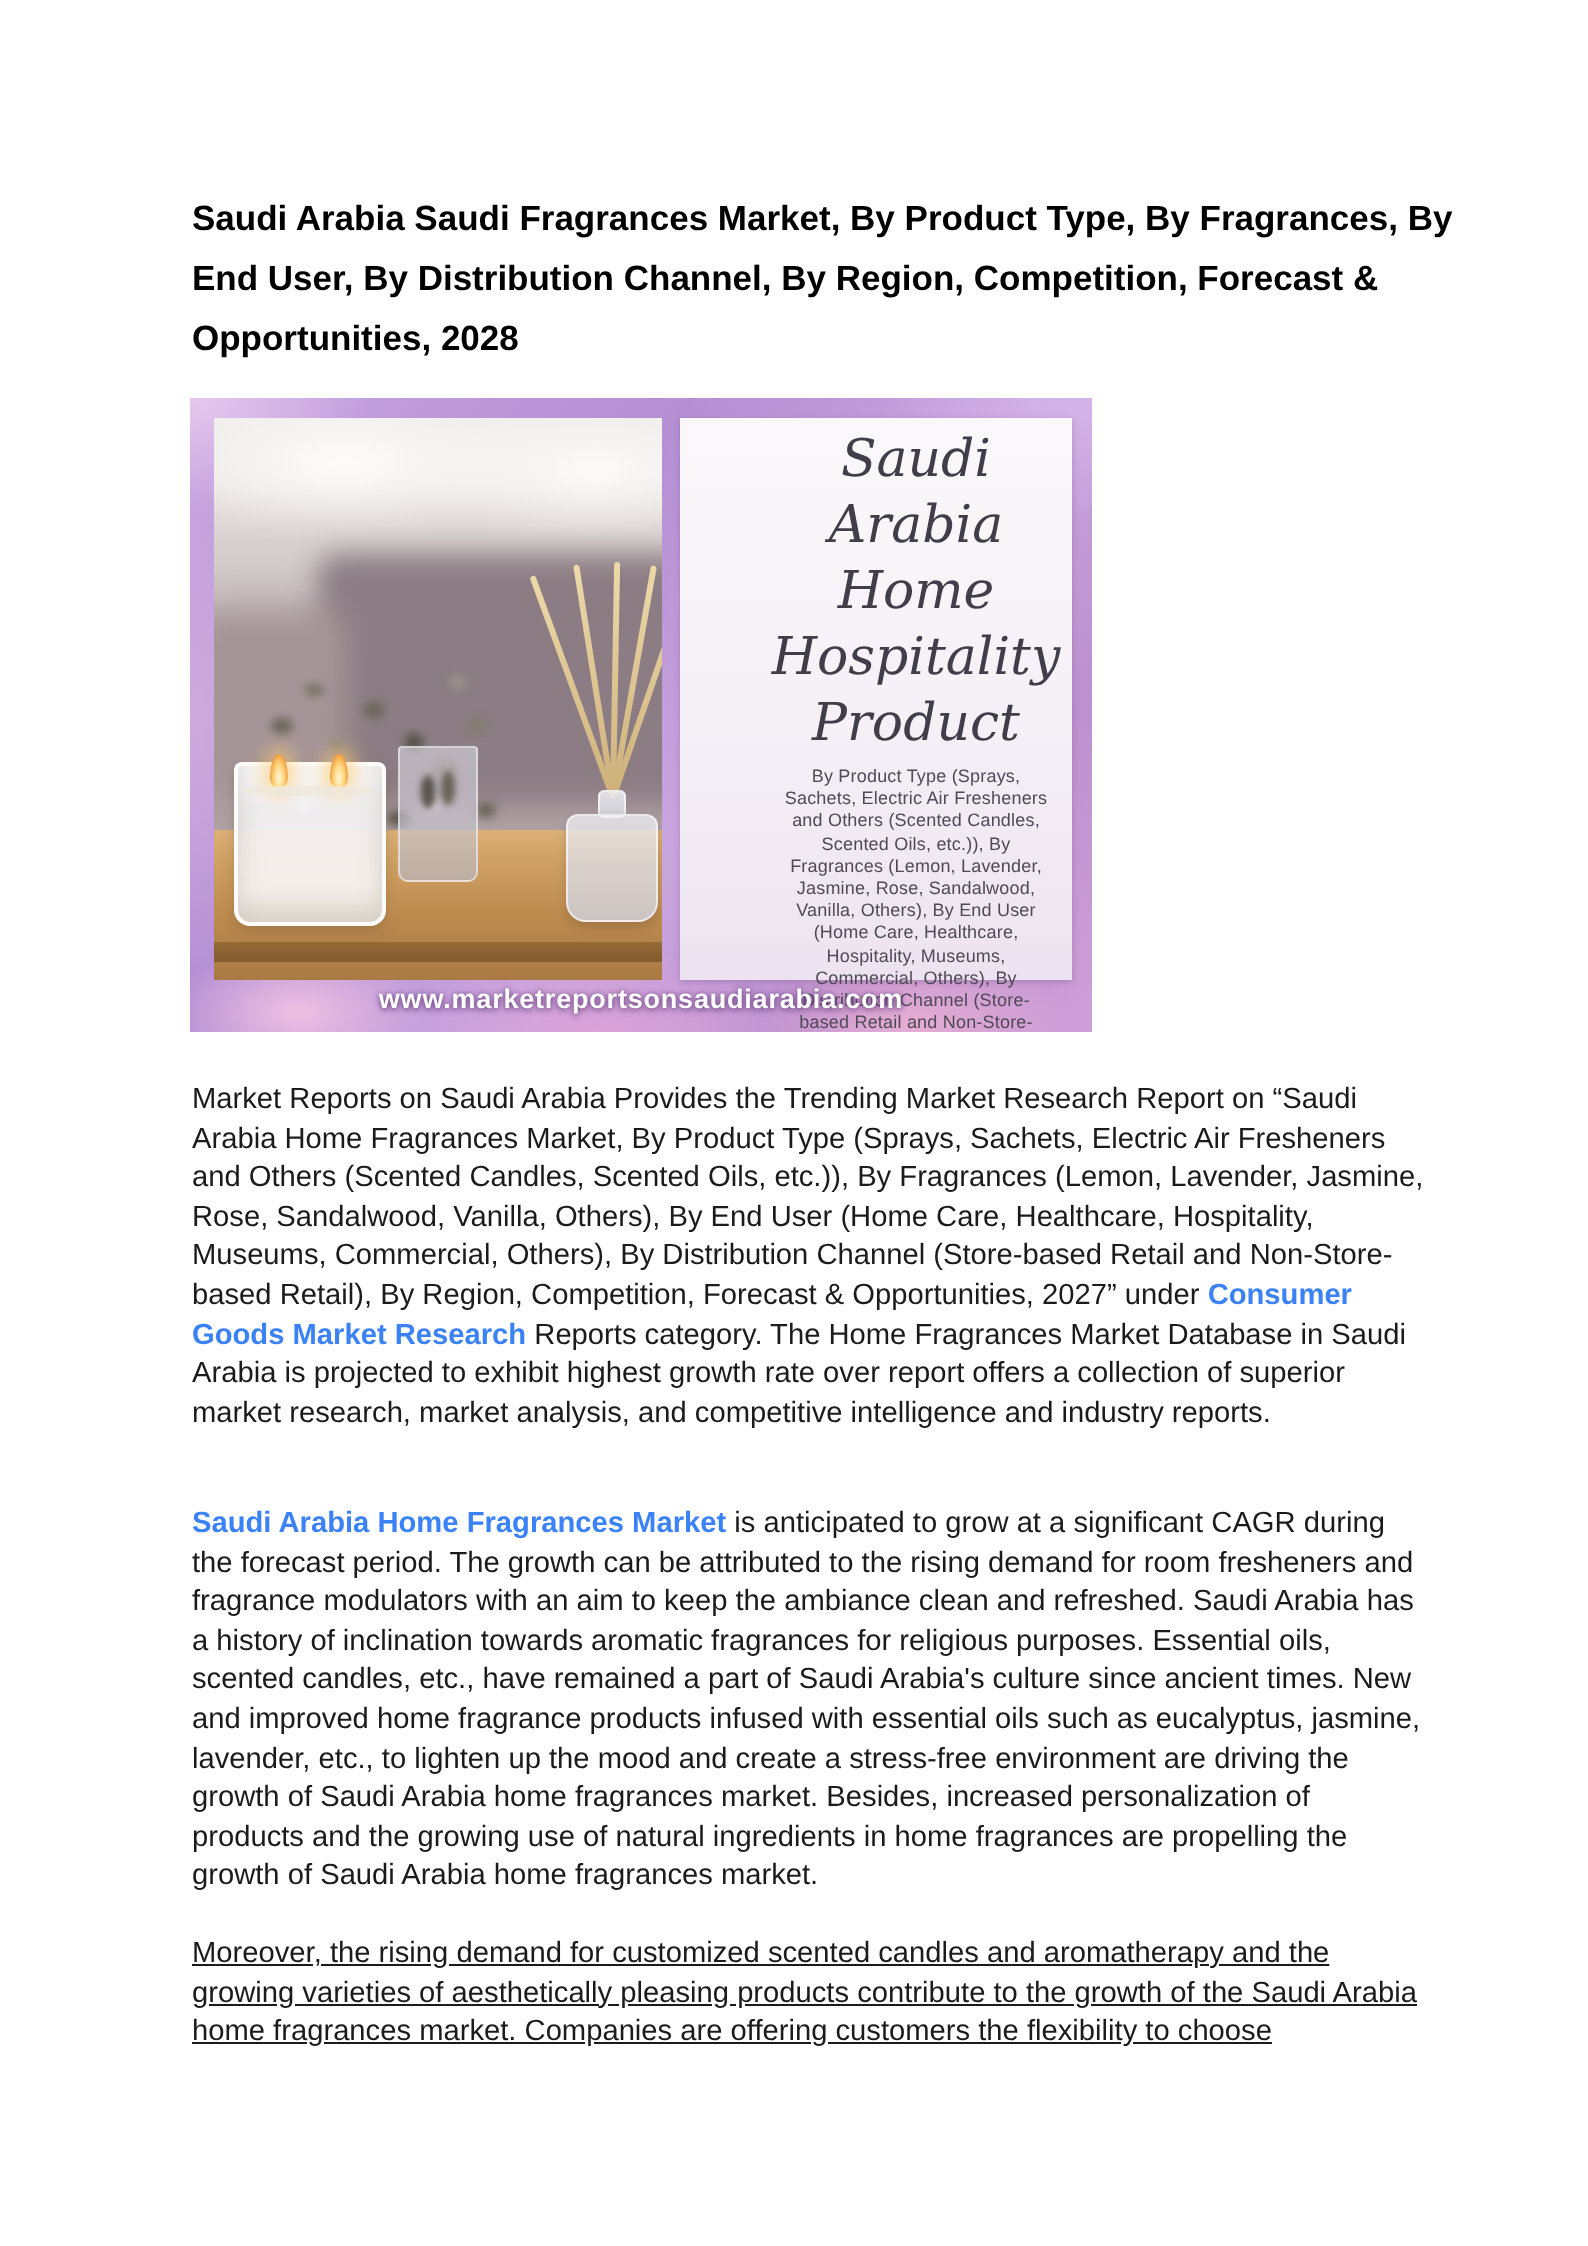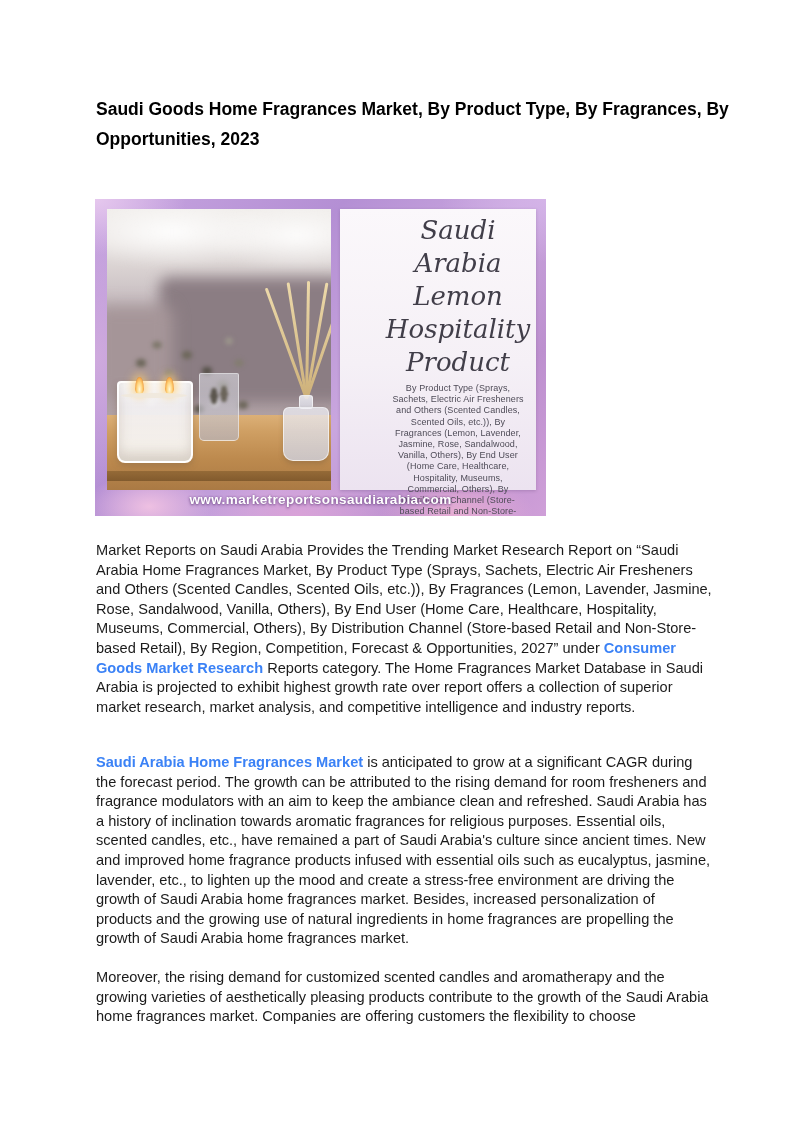--- a/index.html
+++ b/index.html
@@ -194,38 +194,39 @@
   .body-para {
     position: absolute;
     left: 96px;
     width: 616px;
     font-size: 14.6px;
     line-height: 19.6px;
     color: #1b1b1b;
   }
   .para-1 { top: 541px; }
   .para-2 { top: 753px; }
-  .para-3 { top: 968px; }
+  .para-3 { top: 968px; text-decoration: underline; }
 
   .run-bold { font-weight: normal; }
   .run-link {
     font-weight: bold;
     color: #3b82f6;
     text-decoration: none;
     cursor: pointer;
   }
 </style>
 </head>
 <body>
 
 <div class="page">
 
   <h1 class="doc-title">
-    <div>Saudi Goods Home Fragrances Market, By Product Type, By Fragrances, By</div>
-    <div>Opportunities, 2023</div>
+    <div>Saudi Arabia Saudi Fragrances Market, By Product Type, By Fragrances, By</div>
+    <div>End User, By Distribution Channel, By Region, Competition, Forecast &amp;</div>
+    <div>Opportunities, 2028</div>
   </h1>
 
   <div class="promo-image">
 
     <div class="photo">
       <div class="light-band"></div>
       <div class="sofa"></div>
       <div class="cushion"></div>
       <div class="eucalyptus"></div>
       <div class="wood-table"></div>
@@ -242,21 +243,21 @@
       <div class="diffuser-jar"></div>
       <div class="candle">
         <div class="flame flame-1"></div>
         <div class="flame flame-2"></div>
         <div class="candle-rim"></div>
       </div>
     </div>
 
     <div class="panel">
       <div class="panel-title-line">Saudi Arabia</div>
-      <div class="panel-title-line">Lemon</div>
+      <div class="panel-title-line">Home</div>
       <div class="panel-title-line">Hospitality</div>
       <div class="panel-title-line">Product</div>
       <div class="panel-subtitle">By Product Type (Sprays, Sachets, Electric Air Fresheners and Others (Scented Candles, Scented Oils, etc.)), By Fragrances (Lemon, Lavender, Jasmine, Rose, Sandalwood, Vanilla, Others), By End User (Home Care, Healthcare, Hospitality, Museums, Commercial, Others), By Distribution Channel (Store-based Retail and Non-Store-based Retail)</div>
     </div>
 
     <div class="url-strip">www.marketreportsonsaudiarabia.com</div>
   </div>
 
   <p class="body-para para-1"><span>Market Reports on Saudi Arabia Provides the Trending Market Research Report on </span><span class="run-bold">“Saudi Arabia Home Fragrances Market, By Product Type (Sprays, Sachets, Electric Air Fresheners and Others (Scented Candles, Scented Oils, etc.)), By Fragrances (Lemon, Lavender, Jasmine, Rose, Sandalwood, Vanilla, Others), By End User (Home Care, Healthcare, Hospitality, Museums, Commercial, Others), By Distribution Channel (Store-based Retail and Non-Store-based Retail), By Region, Competition, Forecast &amp; Opportunities, 2027”</span><span> under </span><a class="run-link">Consumer Goods Market Research</a><span class="run-bold"> Reports</span><span> category. The Home Fragrances Market Database in Saudi Arabia is projected to exhibit highest growth rate over report offers a collection of superior market research, market analysis, and competitive intelligence and industry reports.</span></p>
 

